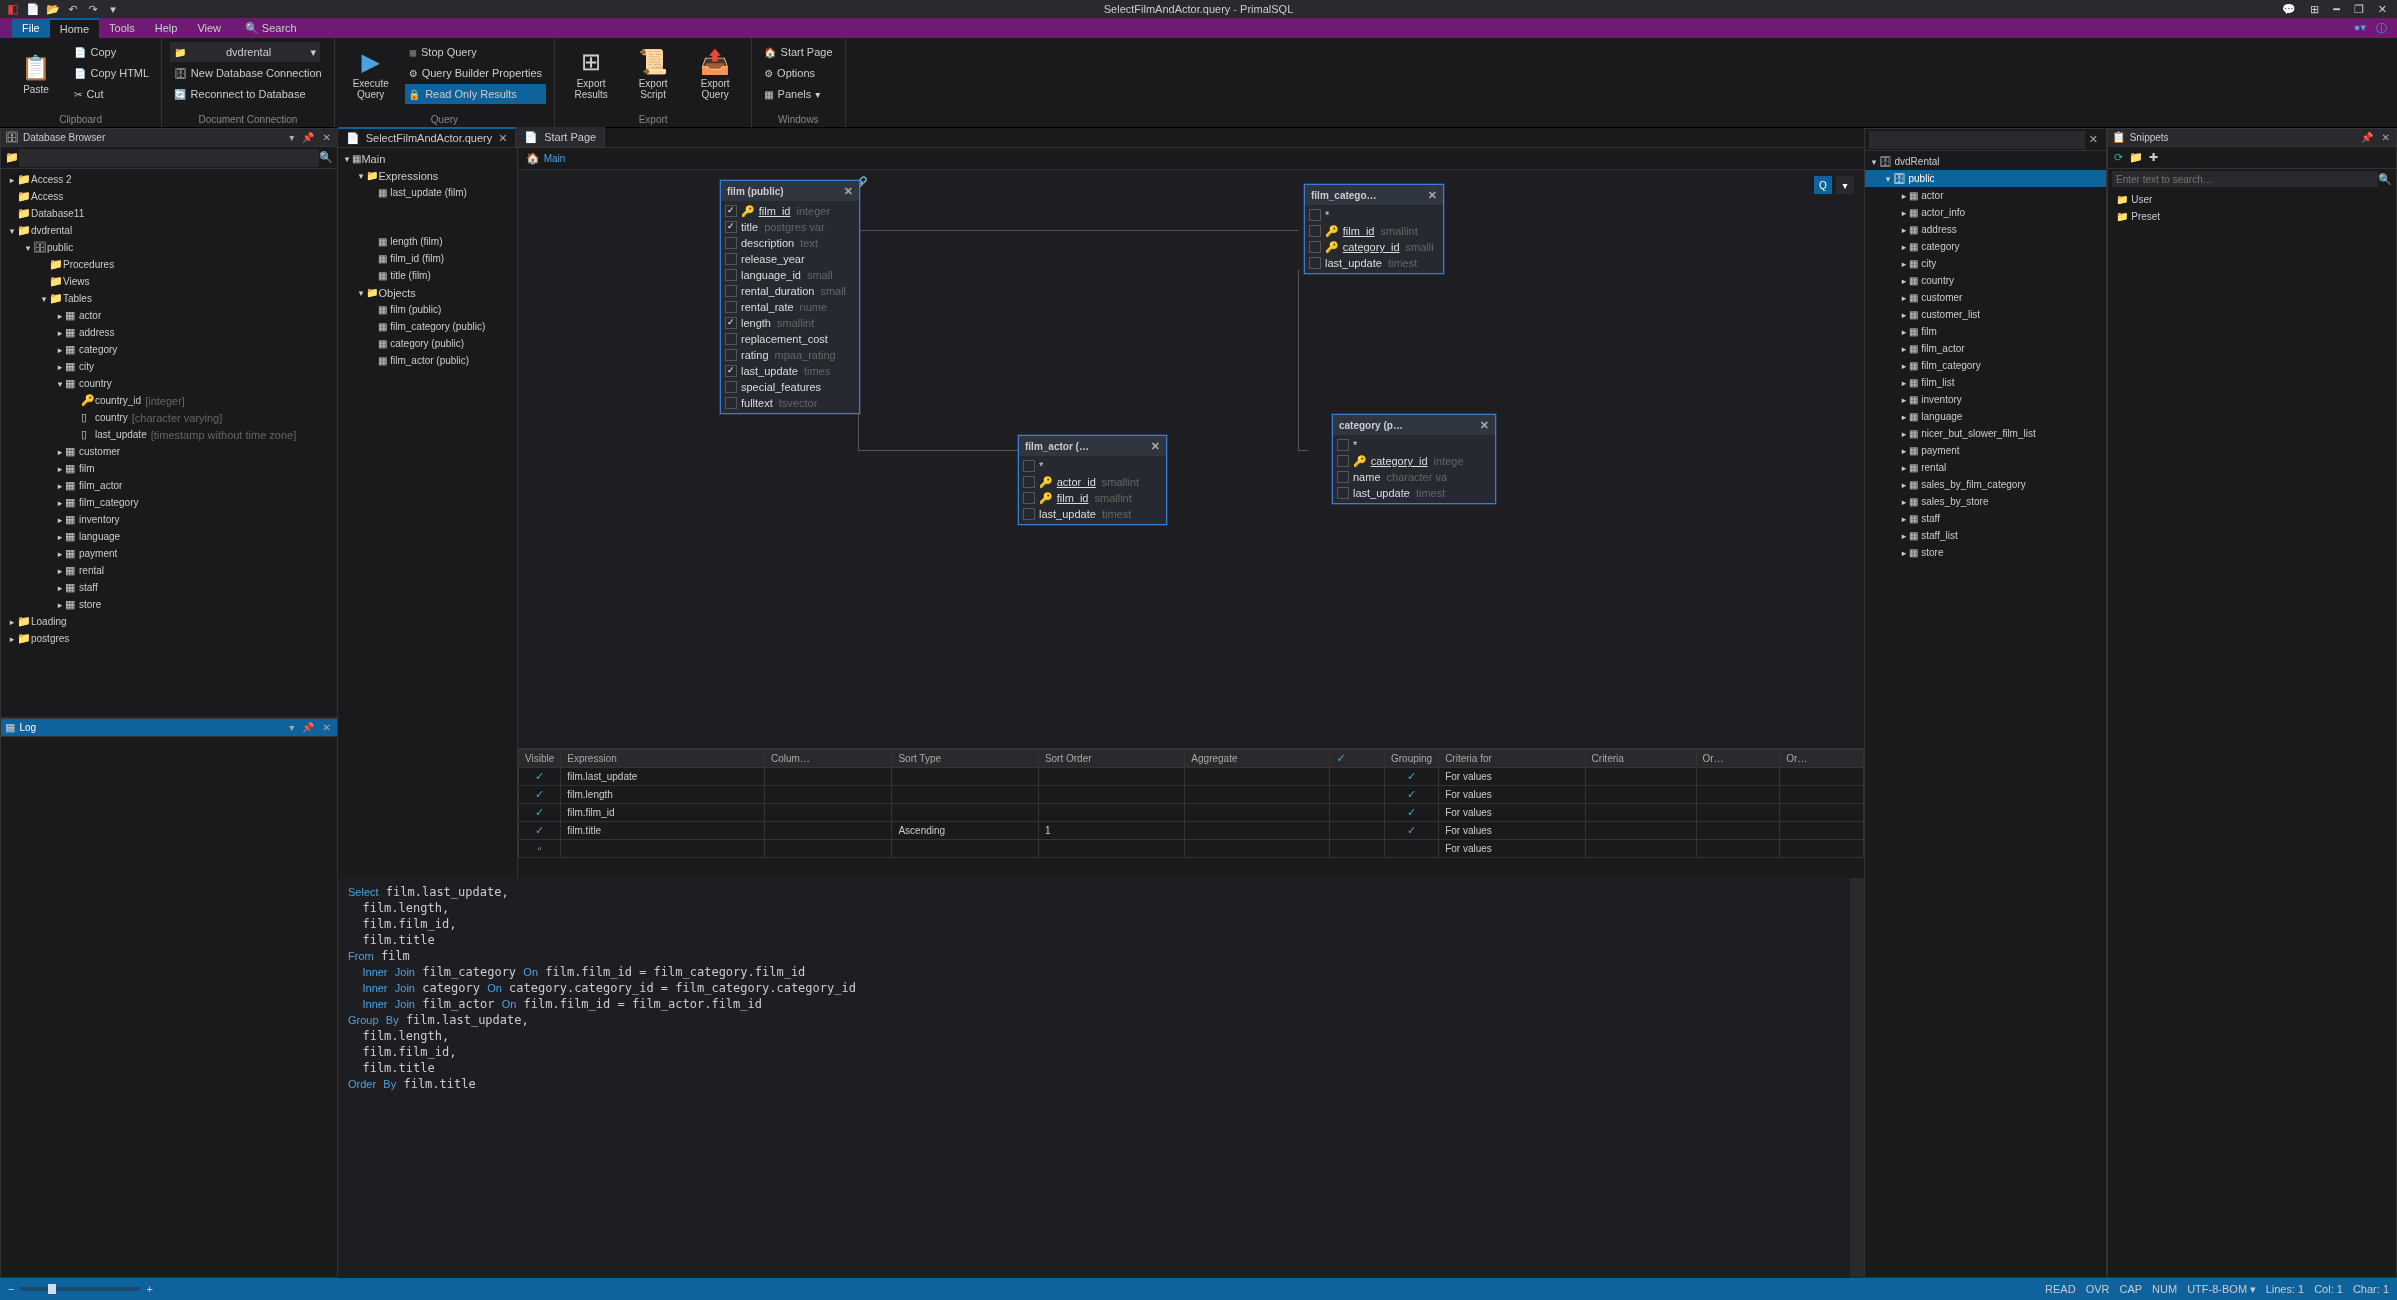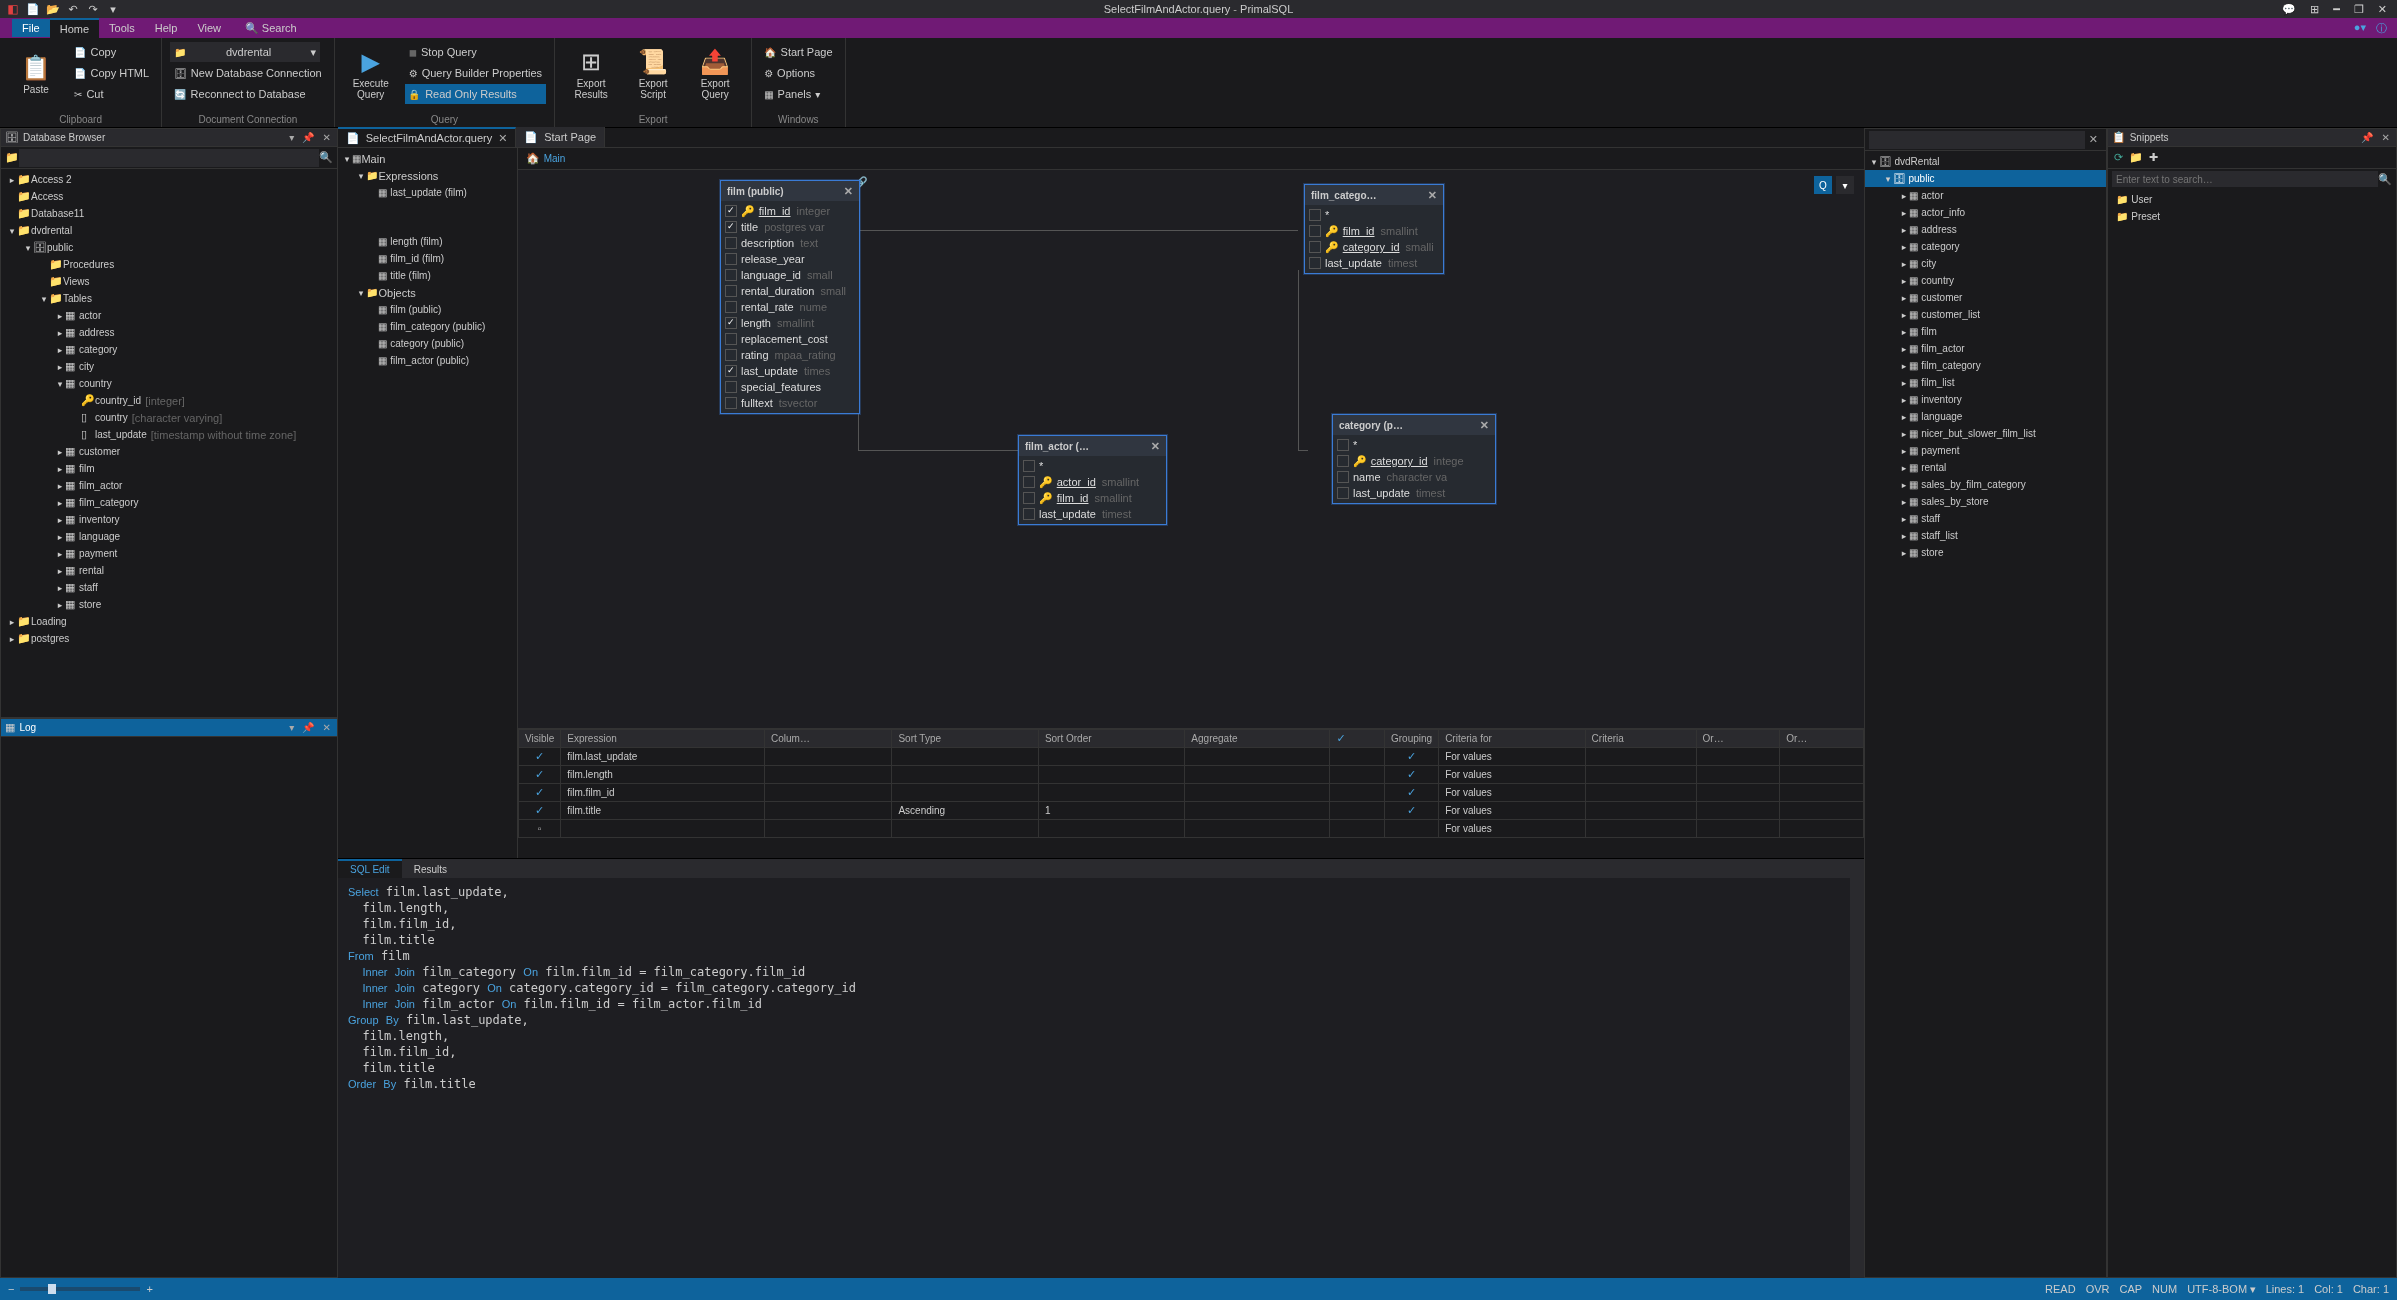--- a/index.html
+++ b/index.html
@@ -612,24 +612,20 @@
                   <td></td>
                   <td></td>
                   <td></td>
                 </tr>
               </tbody>
             </table>
         </div>
       </div>
     </div>
 
-    <div class="sqltabs">
-      <div class="tab active">SQL Edit</div>
-      <div class="tab">Results</div>
-    </div>
     <div class="editor" id="sql-editor"><span class="kw">Select</span> film.last_update,
   film.length,
   film.film_id,
   film.title
 <span class="kw">From</span> film
   <span class="kw">Inner</span> <span class="kw">Join</span> film_category <span class="kw">On</span> film.film_id = film_category.film_id
   <span class="kw">Inner</span> <span class="kw">Join</span> category <span class="kw">On</span> category.category_id = film_category.category_id
   <span class="kw">Inner</span> <span class="kw">Join</span> film_actor <span class="kw">On</span> film.film_id = film_actor.film_id
 <span class="kw">Group</span> <span class="kw">By</span> film.last_update,
   film.length,

